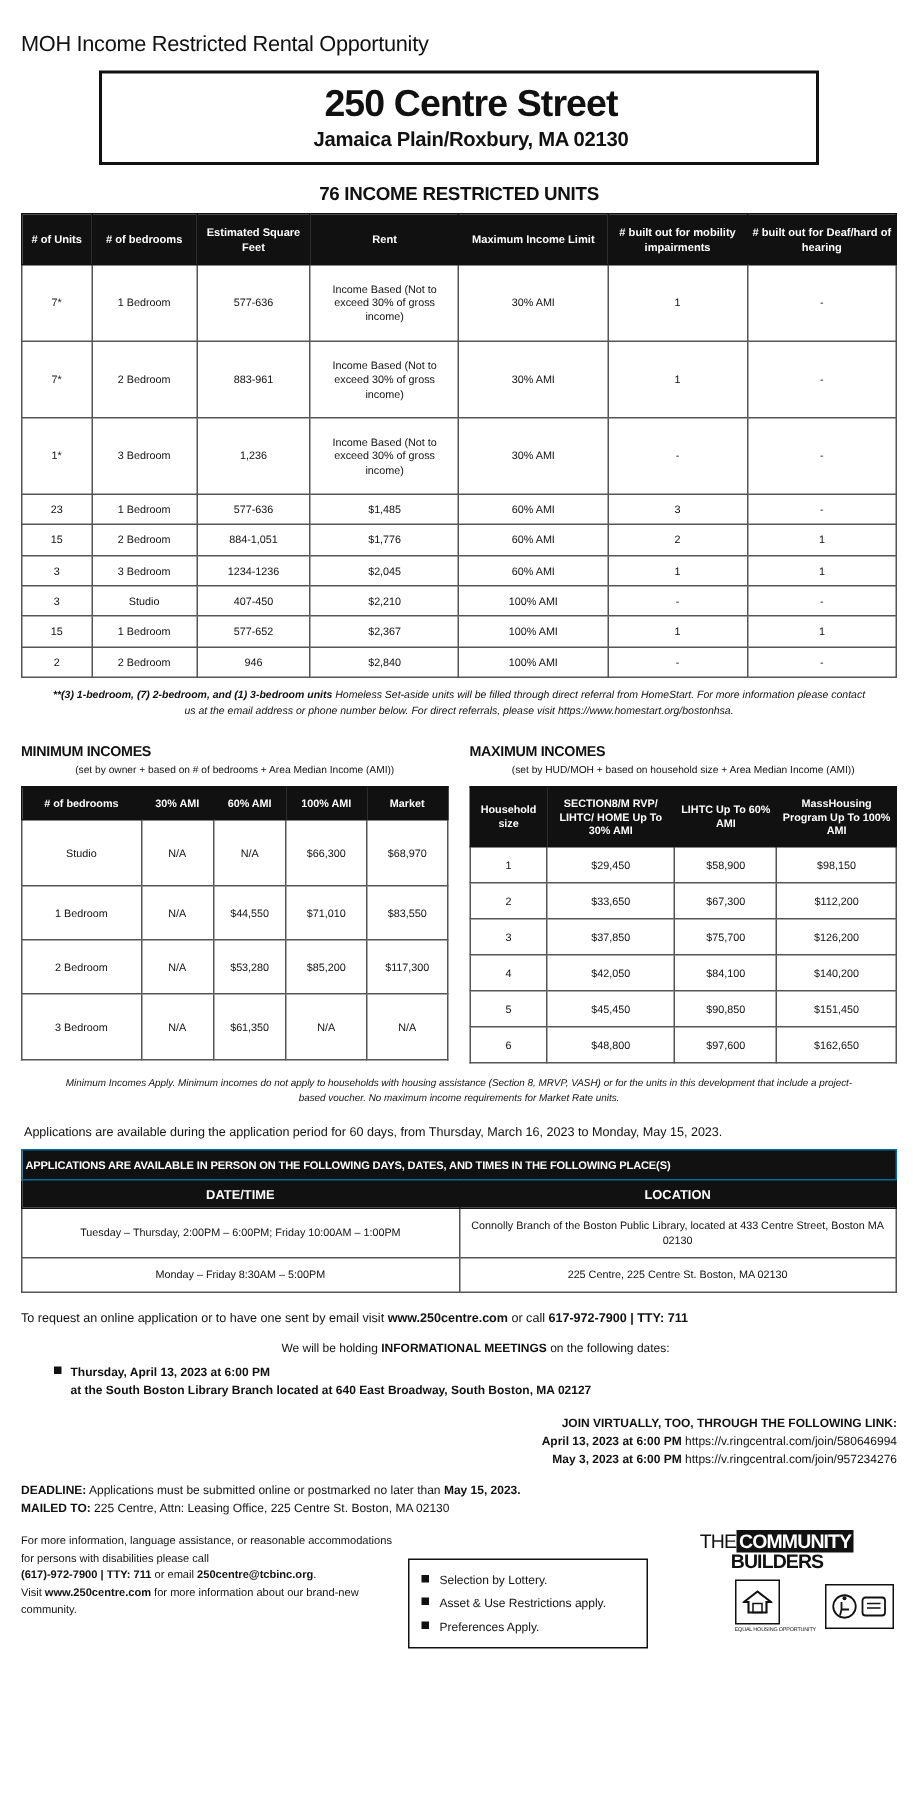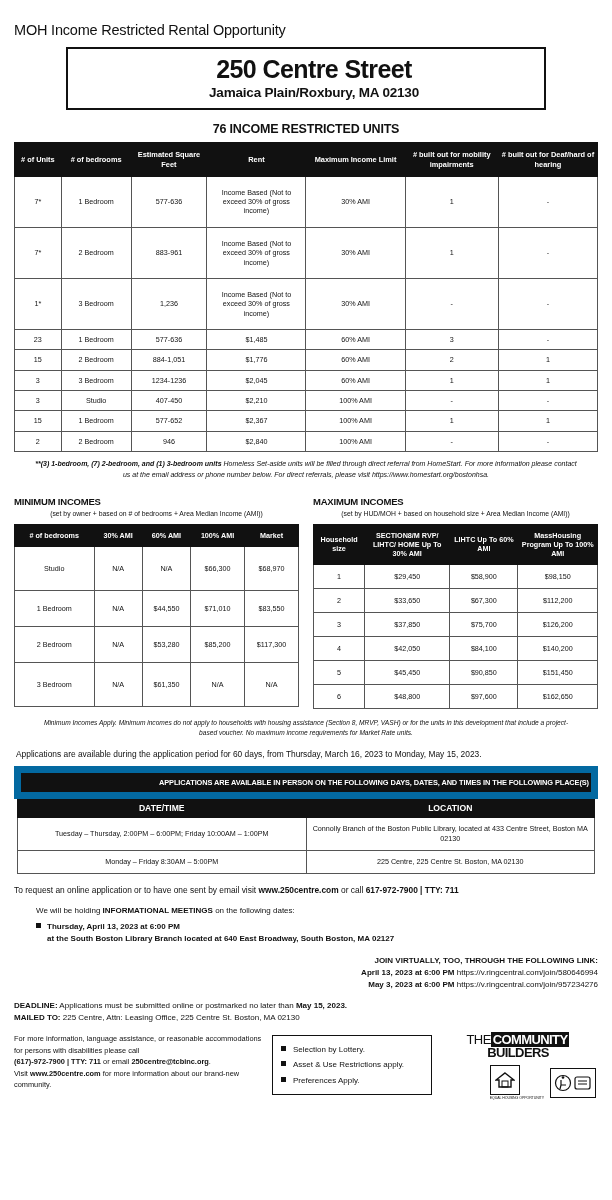--- a/index.html
+++ b/index.html
@@ -49,41 +49,41 @@
   .inc-table td { border:1px solid #555; text-align:center; padding:9px 2px; }
   .inc-table td.short { padding:7px 2px; }
 
   .min-note { font-size:6.6px; font-style:italic; text-align:center; margin:9px 24px 0 24px; line-height:1.5; }
 
   .apps-line { font-size:8.4px; margin:11px 2px 0 2px; }
   .apps-line b { font-weight:normal; }
 
   .place-table { margin-top:7px; font-size:7.2px; }
   .place-table th.bar {
-    background:#111; color:#fff; font-weight:bold; text-align:right;
-    border:7px solid #0369a1; padding:5px 2px; font-size:7.4px; letter-spacing:-0.1px;
+    background:#111; color:#fff; font-weight:bold; text-align:left;
+    border:1px solid #0369a1; padding:5px 2px; font-size:7.4px; letter-spacing:-0.1px;
   }
   .place-table th.sub {
     background:#111; color:#fff; font-weight:bold; text-align:center;
     border:1px solid #111; padding:4px 2px; font-size:8.6px;
   }
   .place-table td { border:1px solid #555; text-align:center; padding:6px 4px; line-height:1.4; }
 
   .req-line { font-size:8.4px; margin-top:11px; }
-  .meet-head { font-size:8px; margin:11px 0 0 22px; }
+  .meet-head { font-size:8px; margin:11px 0 0 22px;text-align:center; }
   .meet-item { font-size:8px; margin:6px 0 0 22px; line-height:1.45; position:relative; padding-left:11px; }
   .meet-item .sq { position:absolute; left:0; top:2px; width:5px; height:5px; background:#111; }
   .virtual { text-align:right; font-size:8px; margin-top:11px; line-height:1.5; }
   .virtual .vh { font-weight:bold; }
 
   .deadline { font-size:8px; margin-top:9px; line-height:1.5; }
 
   .bottom { display:flex; margin-top:9px; gap:8px; align-items:flex-start; }
   .bottom-left { width:250px; font-size:7.4px; line-height:1.55; }
-  .bullet-box { border:1px solid #111; padding:6px 8px; font-size:8px; line-height:1.9; width:160px; margin-top:2px; }
+  .bullet-box { border:1px solid #111; padding:6px 8px; font-size:8px; line-height:1.9; width:160px; margin-top:18px; }
   .bullet-box div { position:relative; padding-left:12px; }
   .bullet-box .sq { position:absolute; left:0; top:4px; width:5px; height:5px; background:#111; }
 
   .logos { flex:1; text-align:right; padding-right:2px; }
   .tcb { font-size:13px; font-weight:bold; letter-spacing:-0.6px; line-height:1.0; text-align:center; }
   .tcb .light { font-weight:normal; }
   .tcb .dark { background:#111; color:#fff; padding:0 2px; }
   .logo-row { display:flex; justify-content:flex-end; gap:6px; margin-top:6px; align-items:center; }
   .logo-sq { width:30px; height:30px; border:1.5px solid #111; display:flex; align-items:center; justify-content:center; font-size:15px; }
   .eho-cap { font-size:3.6px; text-align:center; margin-top:1px; letter-spacing:-0.1px; }

